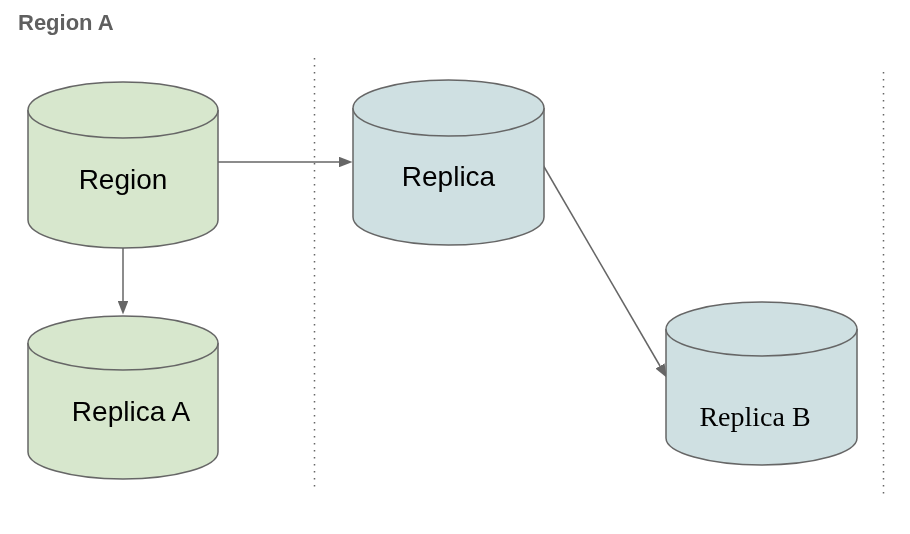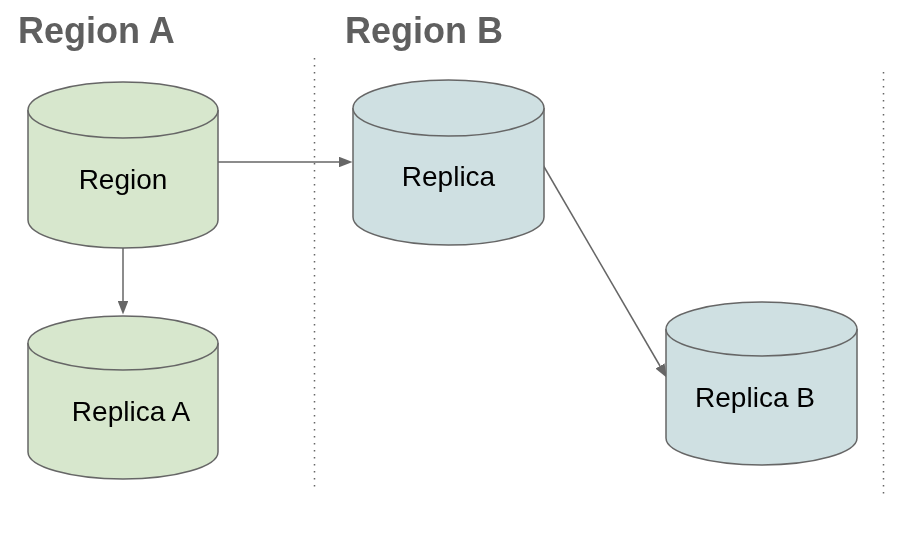--- a/index.html
+++ b/index.html
@@ -7,21 +7,21 @@
     position: relative;
     width: 910px;
     height: 534px;
     background: #ffffff;
     overflow: hidden;
     font-family: "Liberation Sans", "DejaVu Sans", sans-serif;
   }
   .region-label {
     position: absolute;
     top: 10px;
-    font-size: 36px;
+    font-size: 22px;
     font-weight: bold;
     color: #5f5f5f;
     white-space: nowrap;
   }
   #region-a-label { left: 18px; }
   #region-b-label { left: 345px; }
   svg.diagram { position: absolute; left: 0; top: 0; }
   .node-label {
     position: absolute;
     display: flex;
@@ -30,30 +30,29 @@
     justify-content: center;
     font-size: 28px;
     color: #000000;
     line-height: 33px;
     text-align: center;
     pointer-events: none;
   }
   #label-primary            { left: 28px;  top: 110px; width: 190px; height: 138px; }
   #label-replica-a          { left: 36px;  top: 343px; width: 190px; height: 136px; }
   #label-cascading-replica  { left: 353px; top: 108px; width: 191px; height: 137px; }
-  #label-replica-b          { left: 666px; top: 329px; width: 178px; height: 136px; }
+  #label-replica-b          { left: 666px; top: 348px; width: 178px; height: 136px; font-family: Liberation Serif, serif; }
 </style>
 </head>
 <body>
 
 <div class="canvas">
 
   <div class="region-label" id="region-a-label">Region A</div>
 
-  <div class="region-label" id="region-b-label">Region B</div>
 
   <svg class="diagram" width="910" height="534" viewBox="0 0 910 534">
     <defs>
       <marker id="arrowhead" markerWidth="9.5" markerHeight="7" refX="0" refY="3.5" orient="auto" markerUnits="strokeWidth">
         <path d="M0,0 L9,3.5 L0,7 Z" fill="#666666"></path>
       </marker>
     </defs>
 
     <line x1="314.5" y1="58" x2="314.5" y2="487" stroke="#666666" stroke-width="1.5" stroke-dasharray="1.5,5.5"></line>
 

